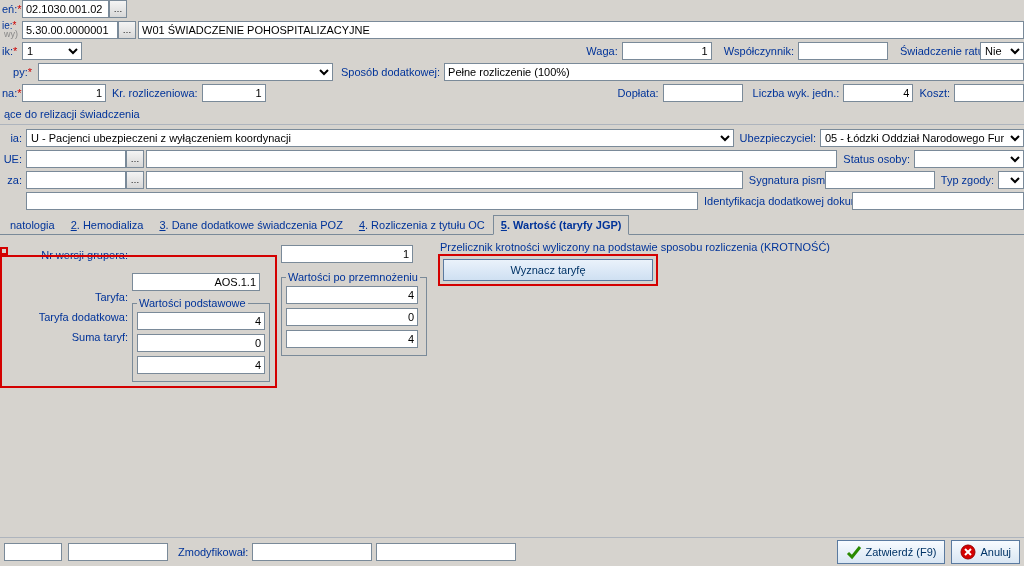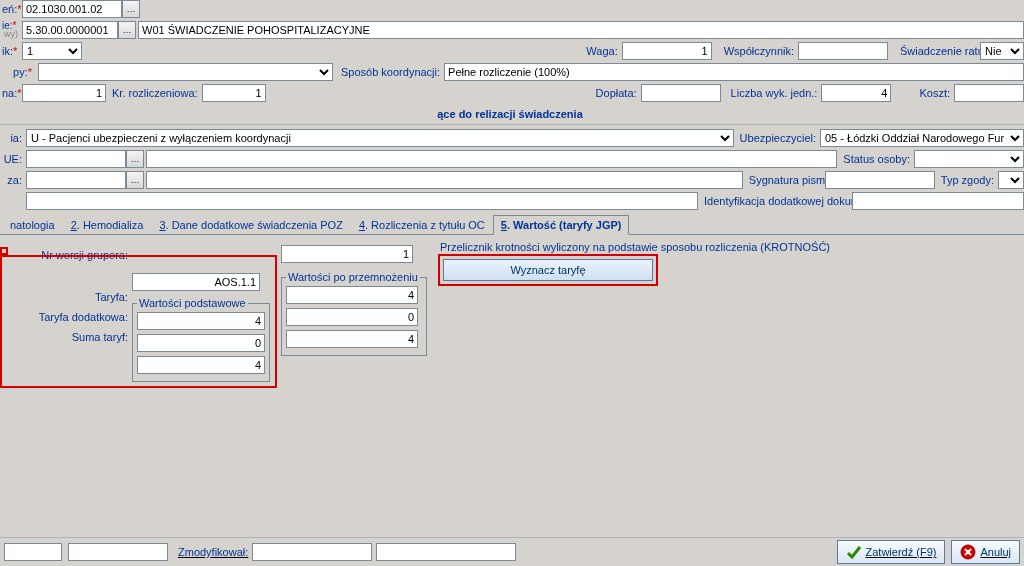--- a/index.html
+++ b/index.html
@@ -28,21 +28,21 @@
   }
   .field.text-right { text-align: right; }
   .pickbtn {
     width: 18px; height: 18px;
     border: 1px solid #7a8a99;
     background: linear-gradient(#f4f4f4,#d8d8d8);
     font-size: 9px; line-height: 14px; text-align: center;
     cursor: pointer;
   }
   select.field { padding: 0; }
-  .section-title { color: #003399; font-weight: bold; margin: 6px 8px 4px 4px; font-size: 11px; text-align: center; }
+  .section-title { color: #003399; font-weight: normal; margin: 6px 8px 4px 4px; font-size: 11px; }
   fieldset.inline-fs {
     border: 1px solid #7a8a99;
     margin: 4px 3px 2px 0;
     padding: 0 4px 4px 4px;
     display: inline-block;
     vertical-align: top;
   }
   fieldset.inline-fs legend { font-size: 11px; color: #003399; padding: 0 2px; }
   .fs-line { display: flex; align-items: center; margin: 2px 0; height: 20px;}
   .tabs-row { display: flex; align-items: flex-end; border-bottom: 1px solid #7a8a99; margin: 4px 0 0 0; padding: 0 2px; }
@@ -70,21 +70,20 @@
     background: linear-gradient(#eaf2fb,#cfe0f2);
     border: 1px solid #5a7aa0; color: #003366; font-size: 11px;
     cursor: pointer;
   }
   .bottom-bar {
     position: absolute; left: 0; right: 0; bottom: 0;
     display: flex; align-items: center;
     padding: 2px 4px;
     background: #d6d3ce;
     border-top: 1px solid #aeb4bd;
-    text-decoration: underline;
   }
   .footer-btn {
     display: inline-flex; align-items: center; gap: 4px;
     height: 24px; padding: 0 8px;
     border: 1px solid #5a7aa0;
     background: linear-gradient(#f7fbff,#d9e6f3);
     color: #003366; font-size: 11px; cursor: pointer;
     margin-left: 6px;
   }
   .footer-btn .ico { width: 16px; height: 16px; display:inline-block; }
@@ -92,21 +91,21 @@
   .ico-cancel svg { }
   .labels-col { display:flex; flex-direction:column; justify-content:flex-start; }
   .labels-col div { height:20px; display:flex; align-items:center; justify-content:flex-end; padding-right:4px; color:#003399; }
   hr.sep { border:none; border-top:1px solid #aeb4bd; margin: 2px 0 4px 0;}
 </style>
 </head>
 <body>
 
 <div class="row">
   <div class="label blue" style="width:20px"><span>eń:</span><span class="req">*</span></div>
-  <input class="field" style="width: 100px;" value="02.1030.001.02">
+  <input class="field" style="width: 87px;" value="02.1030.001.02">
   <button class="pickbtn">…</button>
 </div>
 
 <div class="row">
   <div class="label blue" style="width:20px;line-height:9px;font-size:10px">
     <div><span>ie:</span><span class="req">*</span></div>
     <div style="font-size:9px;color:#888">wy)</div>
   </div>
   <input class="field" style="width: 96px;" value="5.30.00.0000001">
   <button class="pickbtn">…</button>
@@ -121,35 +120,35 @@
   <input class="field text-right" style="width: 90px;" value="1">
   <div class="label blue" style="margin-left:12px">Współczynnik:</div>
   <input class="field text-right" style="width: 90px;" value="">
   <div class="label blue" style="margin-left:12px;width:80px;text-align:right;line-height:10px">Świadczenie ratujące życie:</div>
   <select class="field" style="width:44px"><option>Nie</option></select>
 </div>
 
 <div class="row">
   <div class="label blue" style="width:36px"><span>py:</span><span class="req">*</span></div>
   <select class="field" style="width:295px"><option></option></select>
-  <div class="label blue" style="margin-left:8px">Sposób koordynacji:</div>
+  <div class="label blue" style="margin-left:8px">Sposób dodatkowej:</div>
   <input class="field" style="flex: 1 1 0%;" value="Pełne rozliczenie (100%)">
 </div>
 
 <div class="row">
   <div class="label blue" style="width:20px"><span>na:</span><span class="req">*</span></div>
   <input class="field text-right" style="width: 84px;" value="1">
   <div class="label blue" style="margin-left:6px">Kr. rozliczeniowa:</div>
   <input class="field text-right" style="width: 64px;" value="1">
   <div style="flex:1"></div>
   <div class="label blue">Dopłata:</div>
   <input class="field text-right" style="width: 80px;" value="">
   <div class="label blue" style="margin-left:10px">Liczba wyk. jedn.:</div>
   <input class="field text-right" style="width: 70px;" value="4">
-  <div class="label blue" style="margin-left:28px">Koszt:</div>
+  <div class="label blue" style="margin-left:6px">Koszt:</div>
   <input class="field text-right" style="width: 70px;" value="">
 </div>
 
 <div class="section-title">ące do relizacji świadczenia</div>
 <hr class="sep">
 
 <div class="row">
   <div class="label blue" style="width:24px">ia:</div>
   <select class="field" style="flex:1"><option>U - Pacjenci ubezpieczeni z wyłączeniem koordynacji</option></select>
   <div class="label blue" style="margin-left:6px">Ubezpieczyciel:</div>

